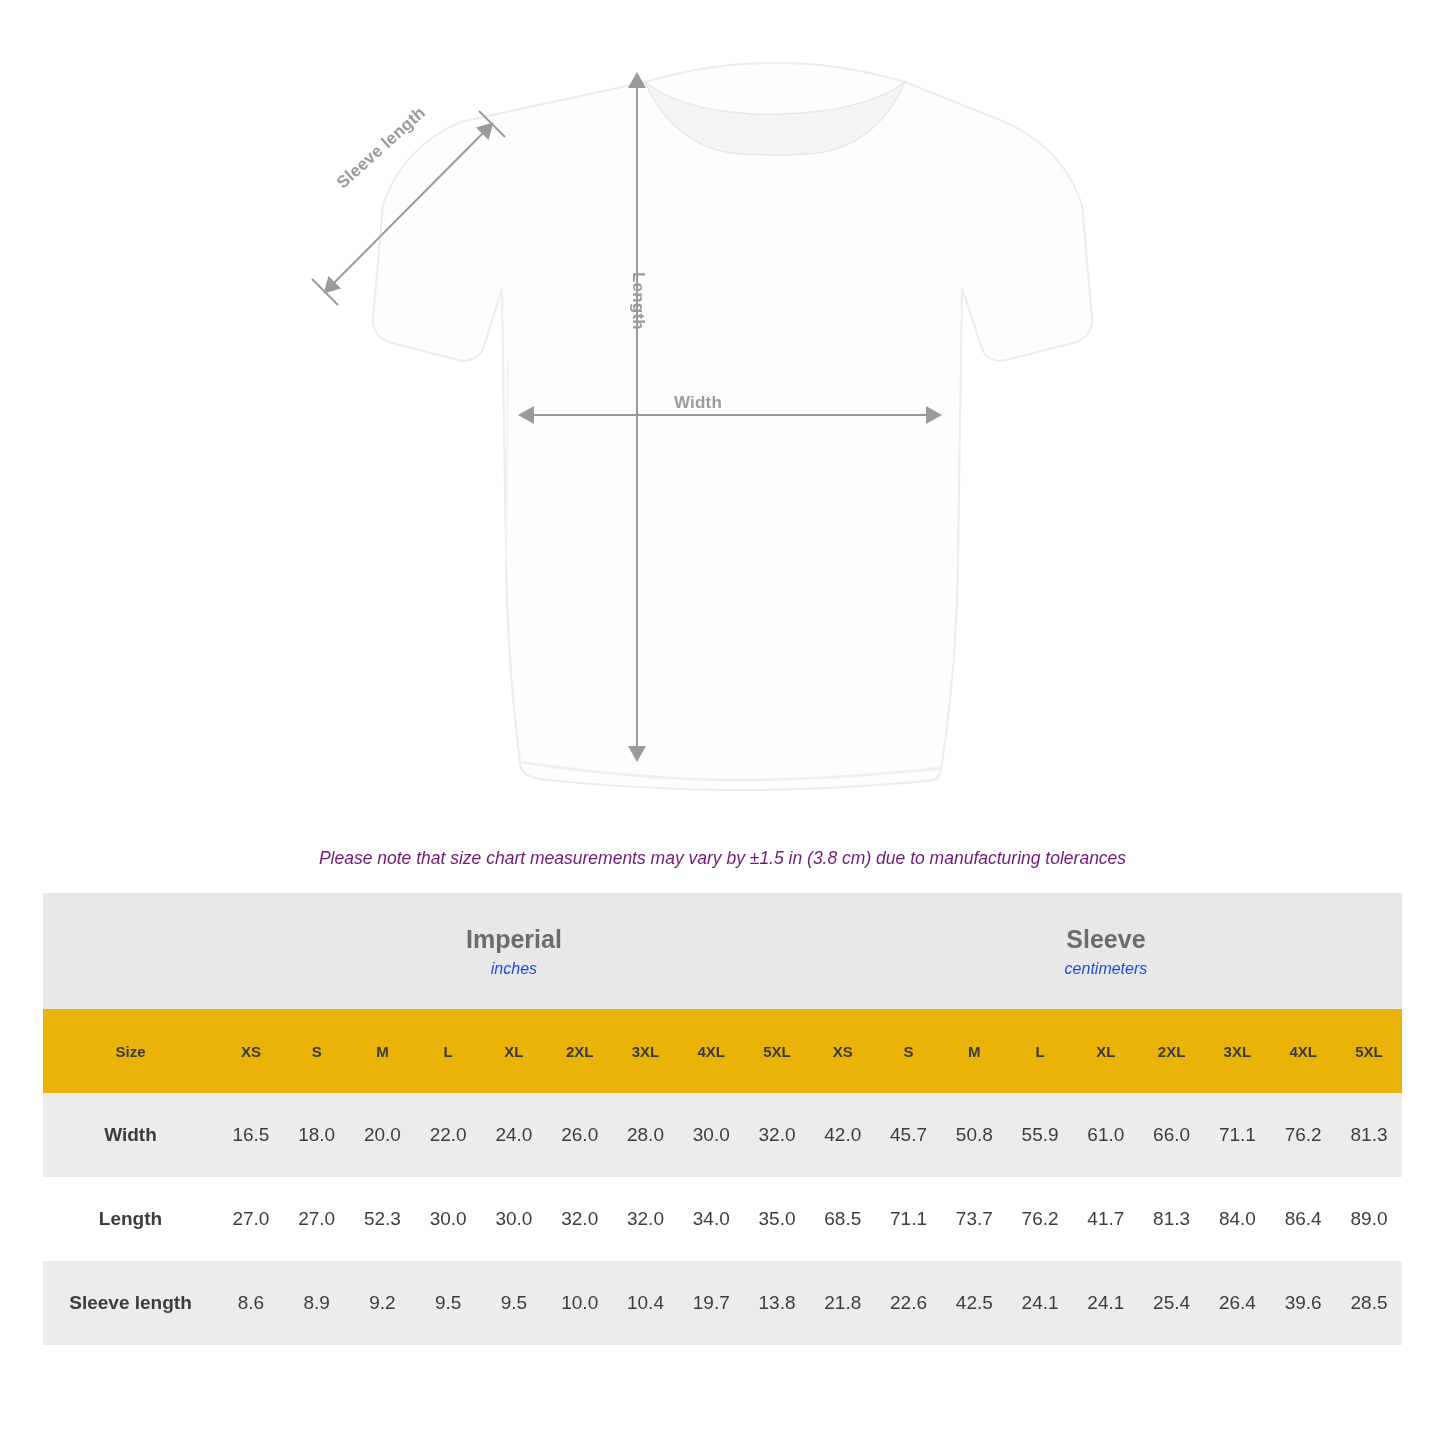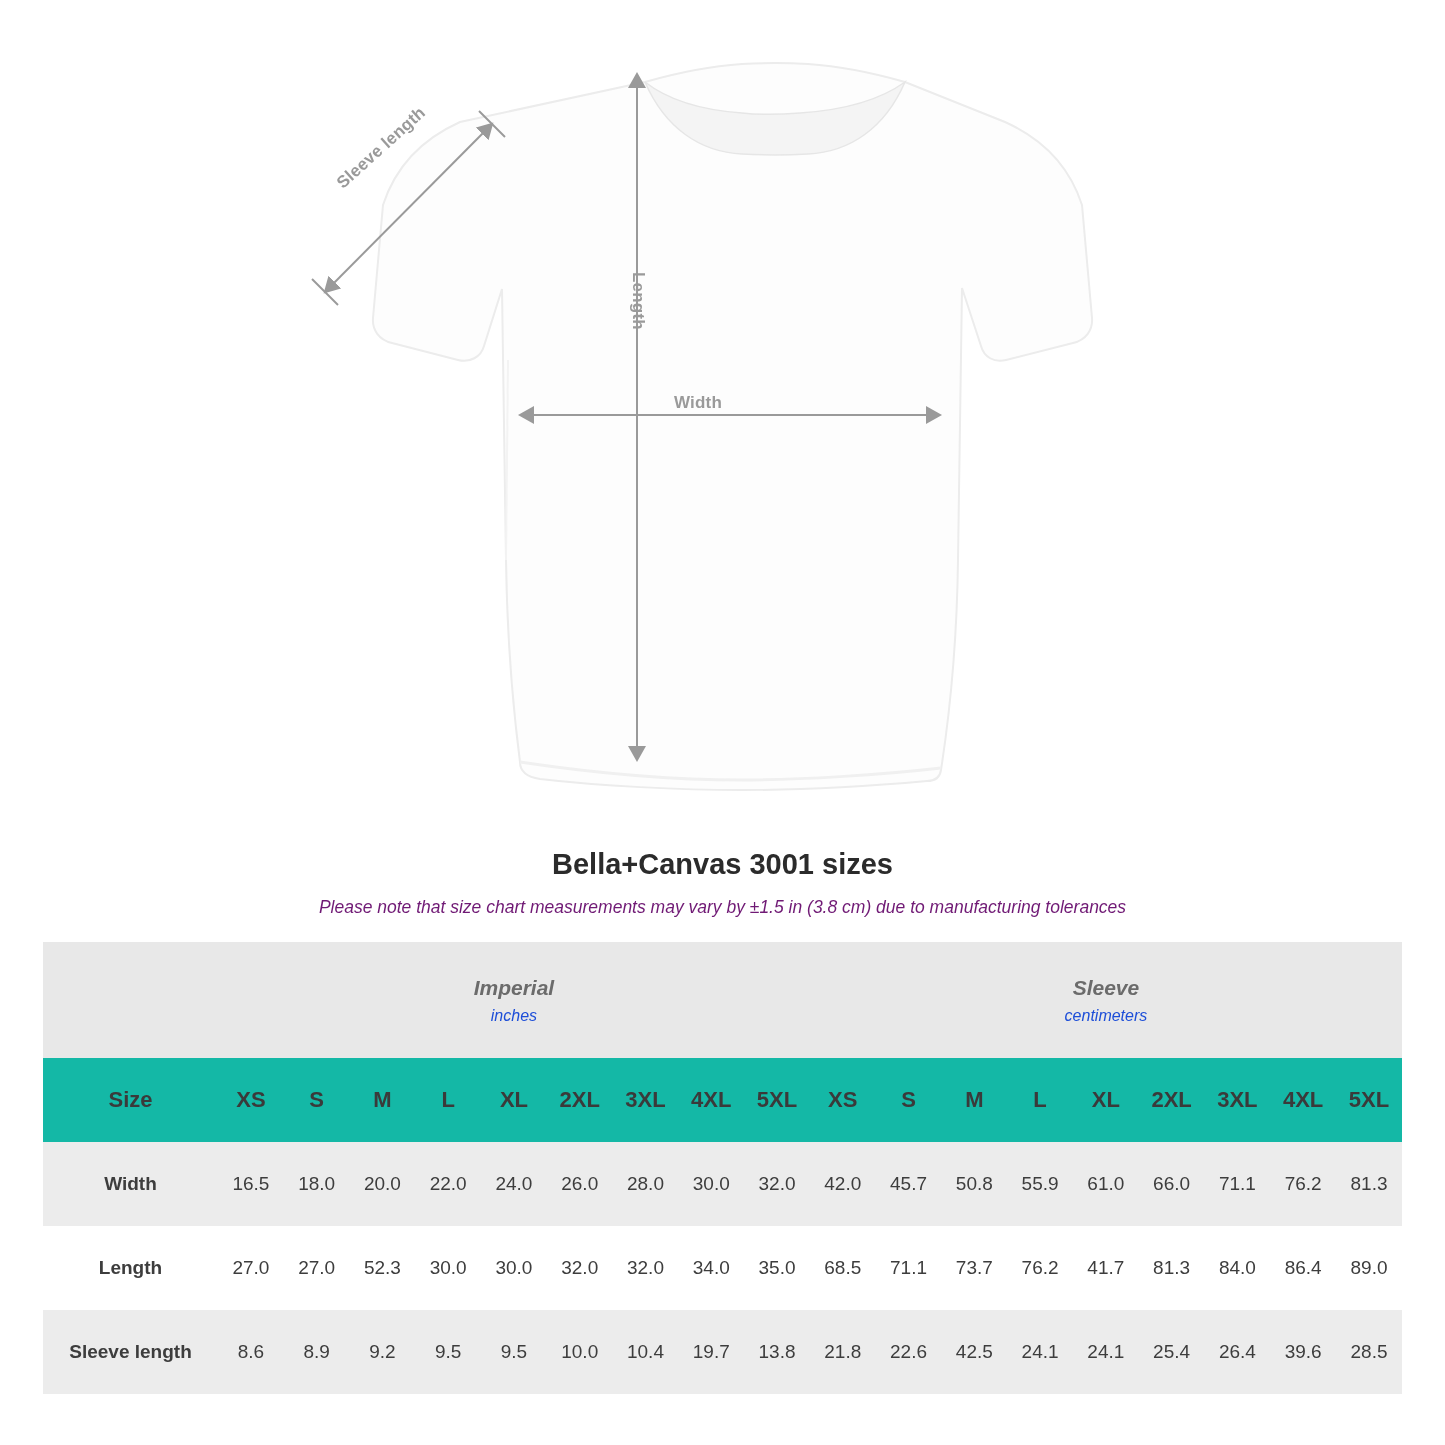--- a/index.html
+++ b/index.html
@@ -89,38 +89,37 @@
     text-align: center;
     vertical-align: middle;
     border: none;
   }
   .unit-row td {
     background: #e8e8e8;
     height: 116px;
     padding: 0;
   }
   .unit-system {
-    font-size: 21px;
-    font-style: italic;
+    font-size: 25px;
     font-weight: bold;
     color: #6b6b6b;
     line-height: 1.2;
   }
   .unit-sub {
     font-size: 16px;
     font-style: italic;
     color: #1d4ed8;
     margin-top: 6px;
   }
   .head-row td {
     height: 82px;
-    font-size: 22px;
+    font-size: 15px;
     font-weight: bold;
     color: #3a3a3a;
-    background: #14b8a6;
+    background: #eab308;
   }
   .row-label {
     font-size: 19px;
     font-weight: bold;
     color: #3a3a3a;
   }
   .data-row td {
     height: 82px;
     font-size: 19px;
     color: #3d3d3d;
@@ -200,21 +199,20 @@
         <line x1="520" y1="415" x2="940" y2="415" stroke="#9a9a9a" stroke-width="2" marker-start="url(#arrTail)" marker-end="url(#arrHead)"></line>
       </g>
     </svg>
 
     <div class="dim-label" id="label-sleeve">Sleeve length</div>
     <div class="dim-label" id="label-length">Length</div>
     <div class="dim-label" id="label-width">Width</div>
   </div>
 
   <div class="title-block">
-    <h1 class="chart-title">Bella+Canvas 3001 sizes</h1>
     <p class="chart-note">Please note that size chart measurements may vary by ±1.5 in (3.8 cm) due to manufacturing tolerances</p>
   </div>
 
   <div class="table-wrap">
     <table class="size-table">
       <colgroup>
         <col class="col-label">
         <col>
           <col>
           <col>

